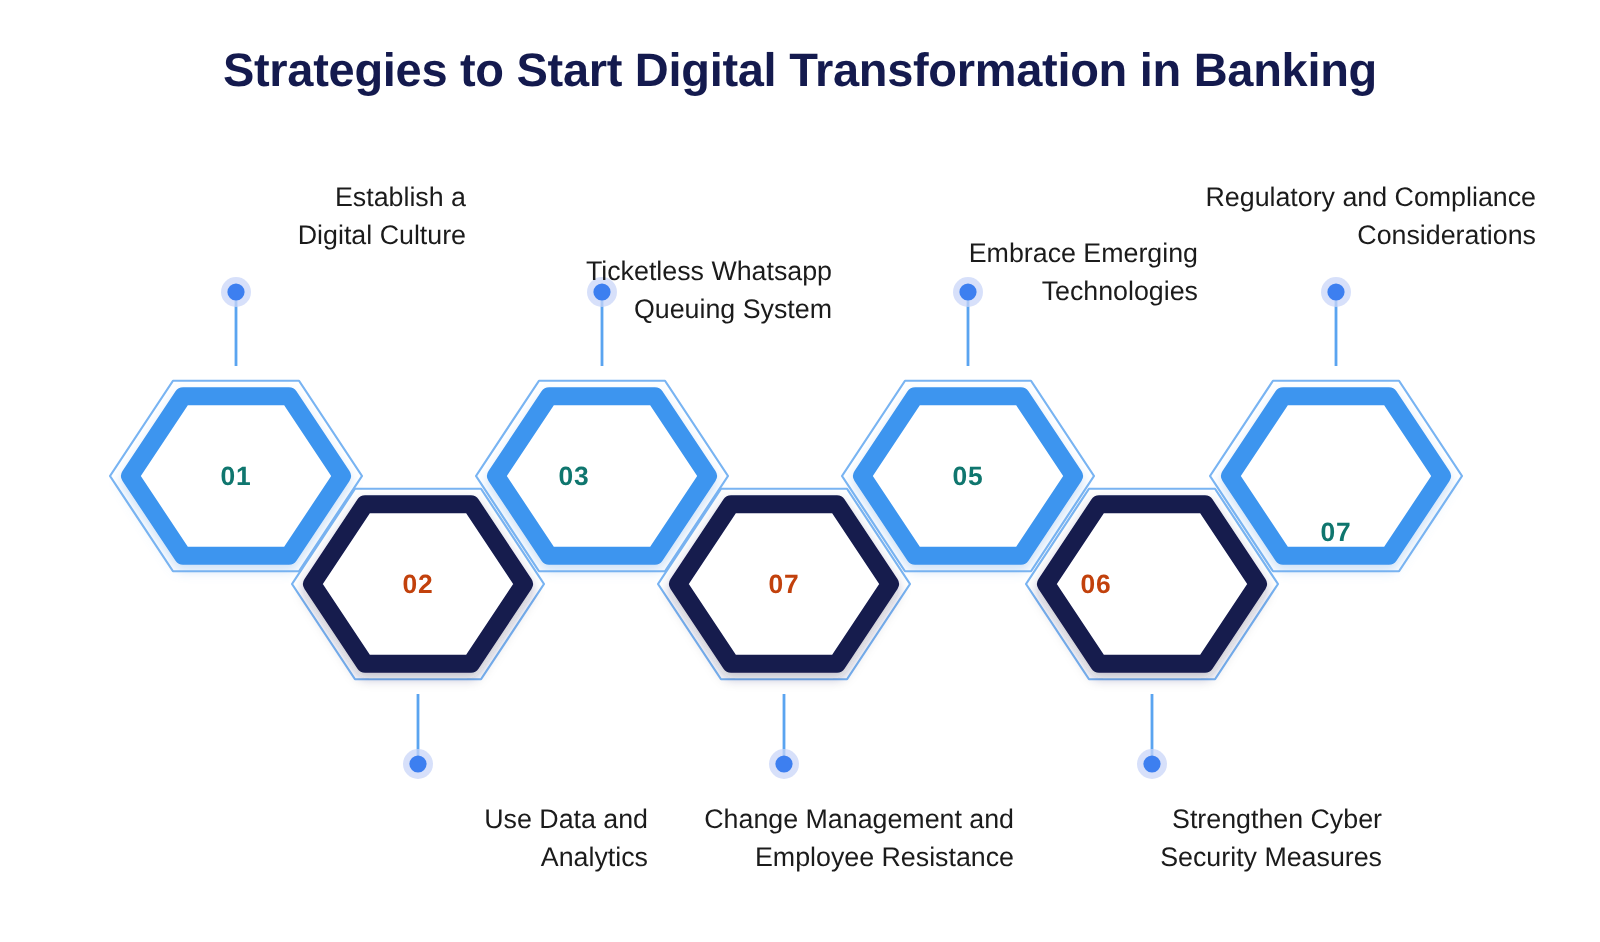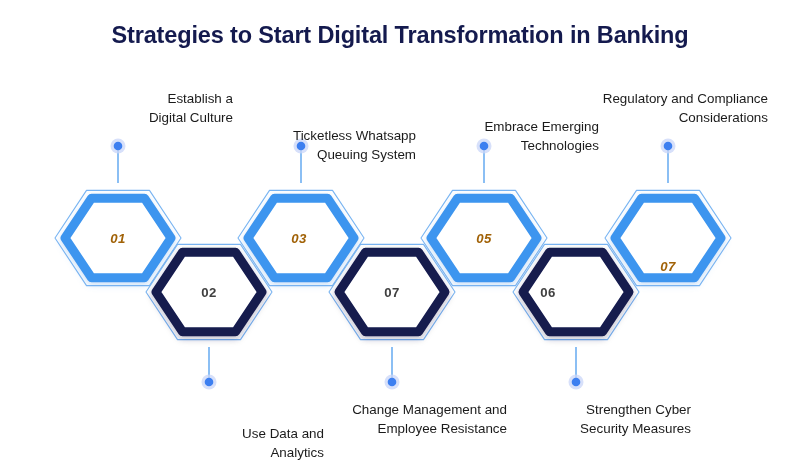--- a/index.html
+++ b/index.html
@@ -57,22 +57,22 @@
 
   
   .hex-number {
     position: absolute;
     text-align: center;
     font-size: 13.2px;
     font-weight: 700;
     letter-spacing: 0.4px;
     transform: translate(-50%, -50%);
   }
-  .hex-number.light { color: #a16207; font-style: italic; }
-  .hex-number.dark  { color: #404040; }
+  .hex-number.light { color: #0f766e; }
+  .hex-number.dark  { color: #c2410c; }
 </style>
 </head>
 <body>
 
 <div id="infographic">
 
   <div id="page-title">Strategies to Start Digital Transformation in Banking</div>
 
   <svg id="hex-canvas" viewBox="0 0 800 471">
     <defs>
@@ -127,23 +127,23 @@
         <circle cx="668" cy="146" r="7.5" fill="#c9d6f8" opacity="0.75"></circle>
         <circle cx="668" cy="146" r="4.3" fill="#3d7ff0"></circle>
       </g>
   </svg>
 
   <div id="overlay-layer">
       <div class="hex-number light" style="left: 118px; top: 238px;">01</div>
       <div class="caption top" style="width: 230px; left: 3px; top: 90px;">Establish a
 Digital Culture</div>
       <div class="hex-number dark" style="left: 209px; top: 292px;">02</div>
-      <div class="caption bottom" style="width: 230px; left: 94px; top: 401px; margin-top: 24px;">Use Data and
+      <div class="caption bottom" style="width: 230px; left: 94px; top: 401px;">Use Data and
 Analytics</div>
-      <div class="hex-number light" style="left: 299px; top: 238px;">03</div>
+      <div class="hex-number light" style="left: 287px; top: 238px;">03</div>
       <div class="caption top" style="width: 230px; left: 186px; top: 90px; margin-top: 37px;">Ticketless Whatsapp
 Queuing System</div>
       <div class="hex-number dark" style="left: 392px; top: 292px;">07</div>
       <div class="caption bottom" style="width: 230px; left: 277px; top: 401px;">Change Management and
 Employee Resistance</div>
       <div class="hex-number light" style="left: 484px; top: 238px;">05</div>
       <div class="caption top" style="width: 230px; left: 369px; top: 90px; margin-top: 28px;">Embrace Emerging
 Technologies</div>
       <div class="hex-number dark" style="left: 548px; top: 292px;">06</div>
       <div class="caption bottom" style="width: 230px; left: 461px; top: 401px;">Strengthen Cyber

